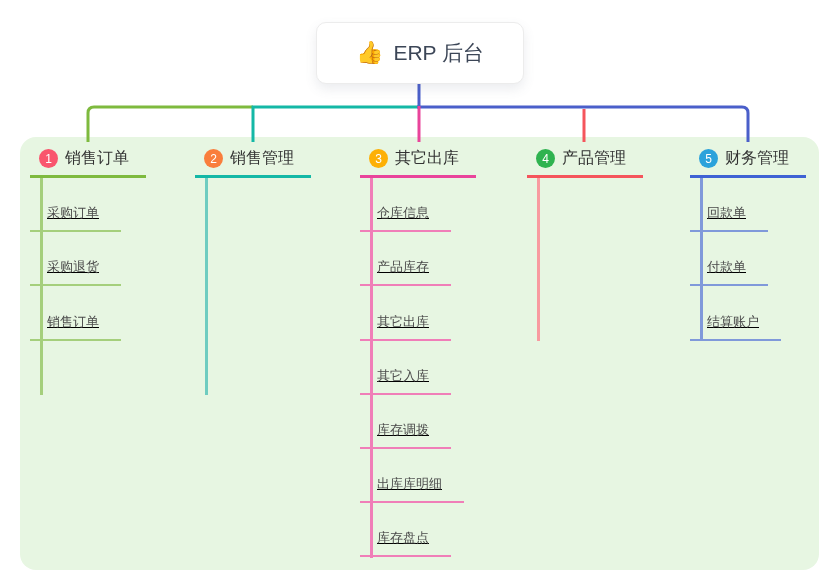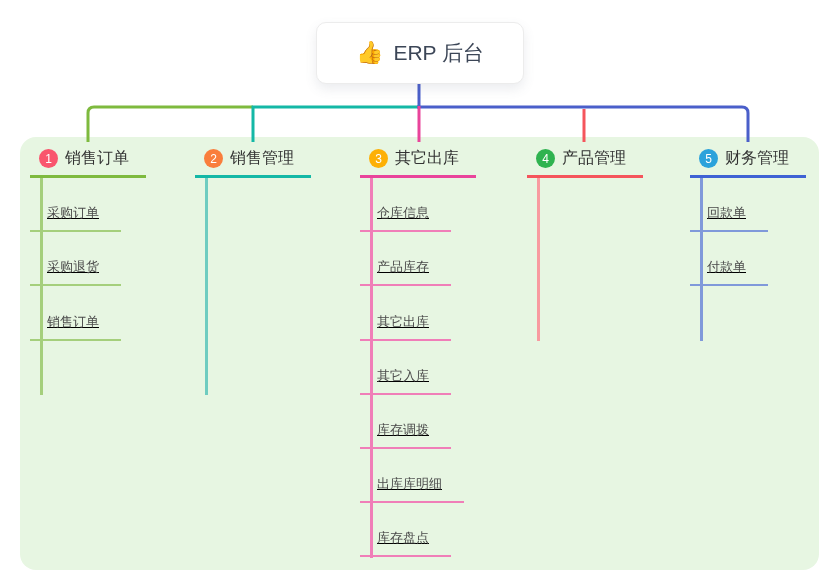--- a/index.html
+++ b/index.html
@@ -152,16 +152,17 @@
 
   <div class="branch" style="left: 690px; --badge: #2ba2db; --line: #3f62d4; --soft: #8099da;">
     <div class="branch-header">
       <span class="badge">5</span>
       <span>财务管理</span>
     </div>
     <div class="trunk" style="height:163px;"></div>
     <div class="items">
       <div class="item">回款单</div>
       <div class="item">付款单</div>
+      <div class="item">结算账户</div>
     </div>
   </div>
 
 </div>
 
 </body></html>

